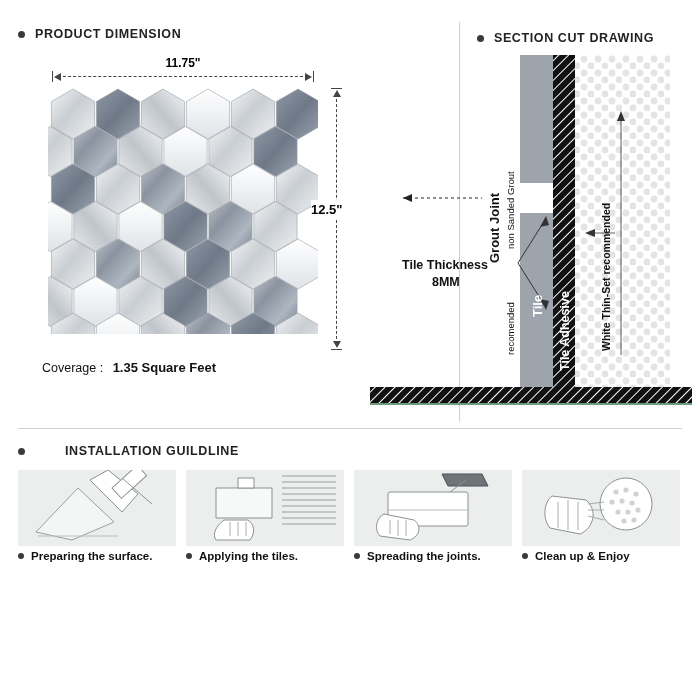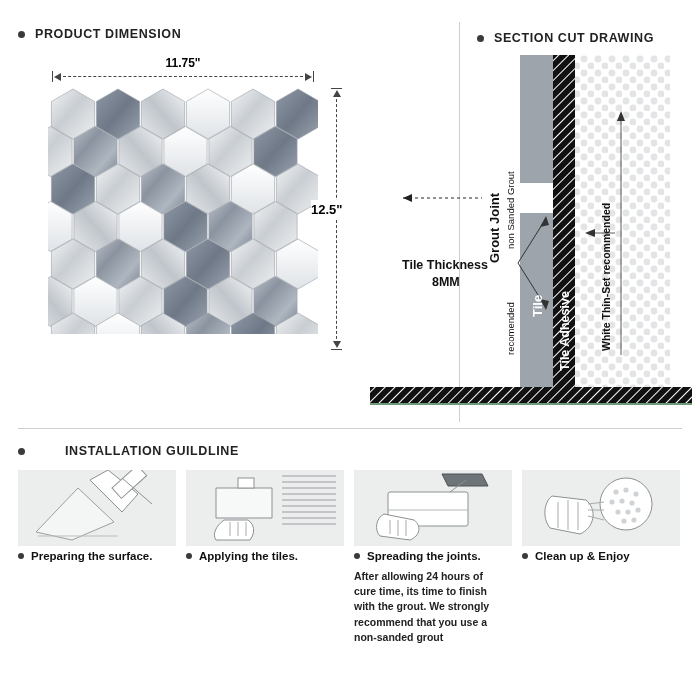--- a/index.html
+++ b/index.html
@@ -286,20 +286,24 @@
 
   <div class="dim-v">
     <span class="cap-t"></span>
     <span class="cap-b"></span>
     <span class="line"></span>
     <span class="arrow-t"></span>
     <span class="arrow-b"></span>
     <span class="label">12.5"</span>
   </div>
 
+  <div class="coverage">
+    <span class="lbl">Coverage :</span>
+    <span class="val">1.35 Square Feet</span>
+  </div>
 
   <div class="cut-area">
     <svg viewBox="0 0 322 350" width="322" height="350" xmlns="http://www.w3.org/2000/svg">
       <defs>
         <pattern id="hatch" width="7" height="7" patternTransform="rotate(45)" patternUnits="userSpaceOnUse">
           <rect width="7" height="7" fill="#111"></rect>
           <line x1="0" y1="0" x2="0" y2="7" stroke="#ffffff" stroke-width="2"></line>
         </pattern>
         <pattern id="dots" width="14" height="14" patternUnits="userSpaceOnUse">
           <rect width="14" height="14" fill="#ffffff"></rect>
@@ -393,21 +397,20 @@
           <path d="M34 40 L114 40" stroke="#b3b7b9" stroke-width="1"></path>
           <path d="M30 44 C22 48 20 60 26 66 L56 70 C66 66 68 56 60 50 Z" fill="#fff" stroke="#8c9194" stroke-width="1"></path>
           <path d="M36 50 L36 64 M44 50 L44 66 M52 50 L52 66" stroke="#a7acae" stroke-width="1"></path>
           <path d="M96 22 L112 10" stroke="#8c9194" stroke-width="1"></path>
         </svg>
       </div>
       <div class="step-title">
         <span class="bullet"></span>
         <span>Spreading the joints.</span>
       </div>
-      <div class="step-body">After allowing 24 hours of cure time, its time to finish with the grout. We strongly recommend that you use a non-sanded grout</div>
     </div>
 
     <div class="step">
       <div class="step-img">
         <svg viewBox="0 0 158 76" width="158" height="76" xmlns="http://www.w3.org/2000/svg">
           <rect width="158" height="76" fill="#eceded"></rect>
           <circle cx="104" cy="34" r="26" fill="#fff" stroke="#8c9194" stroke-width="1"></circle>
           <g fill="#cfd3d5">
             <circle cx="94" cy="22" r="2.6"></circle>
               <circle cx="104" cy="20" r="2.6"></circle>

